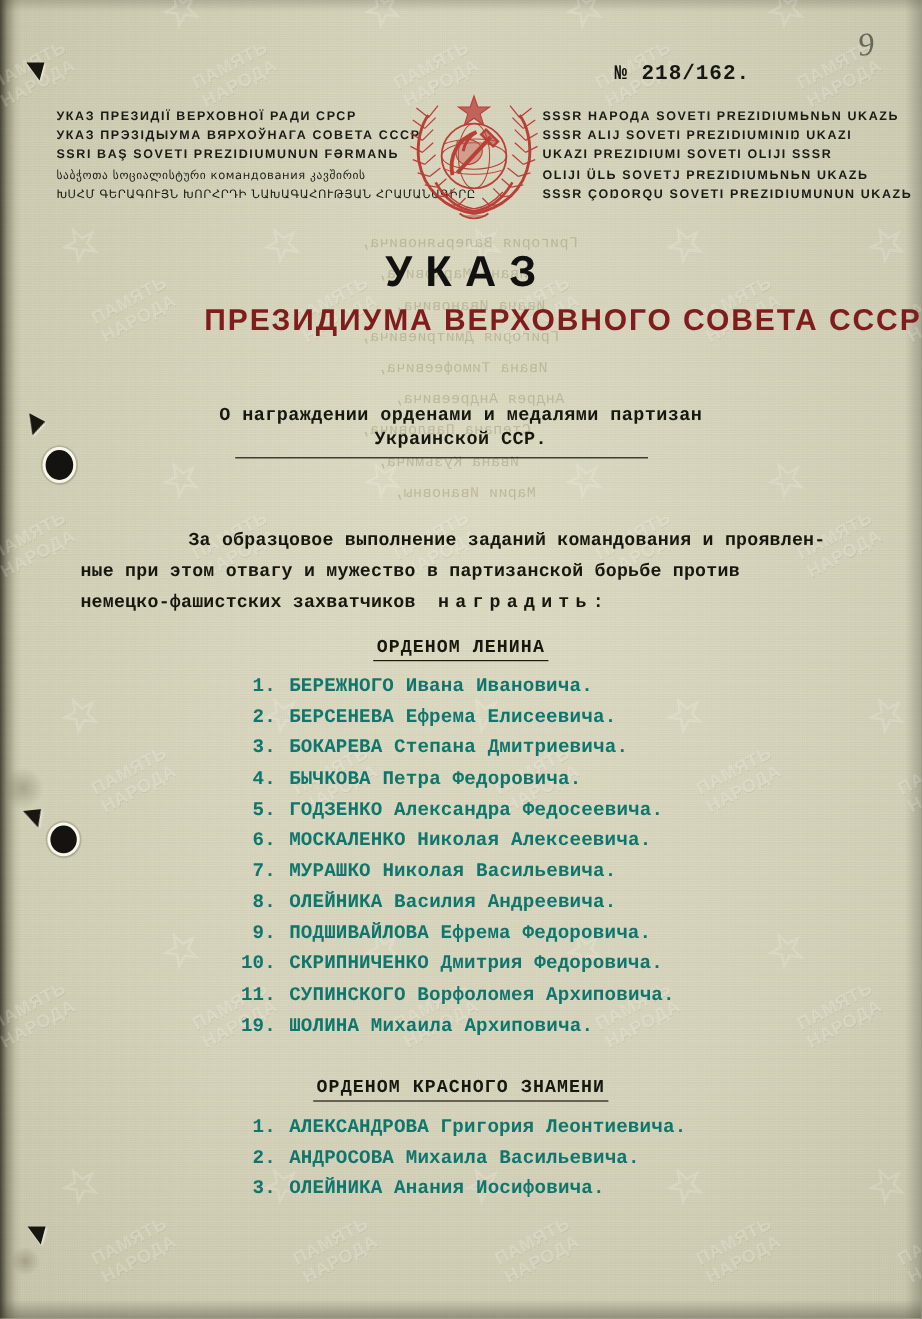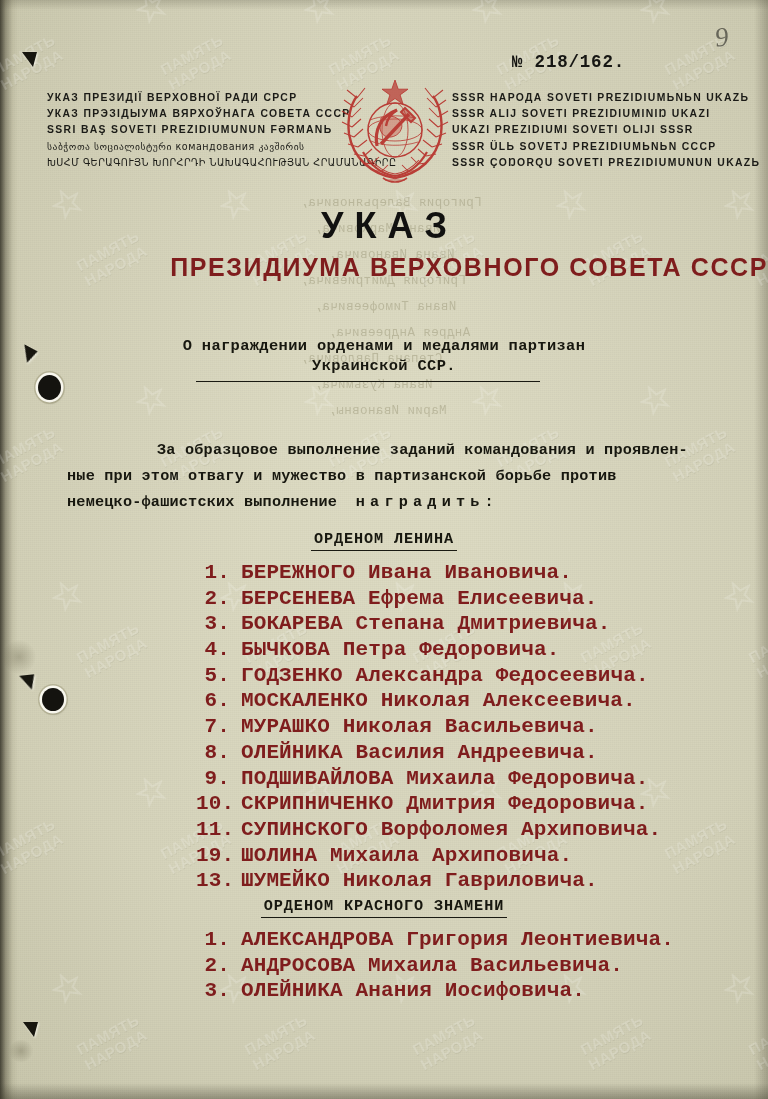--- a/index.html
+++ b/index.html
@@ -243,24 +243,24 @@
     color: #17170f;
   }
   .section-head span.u {
     border-bottom: 1.6px solid #1a1a12;
     padding: 0 3px 2px 3px;
   }
   .award-list {
     position: absolute;
     left: 196px;
     font-family: "Liberation Mono", "DejaVu Sans Mono", monospace;
-    font-size: 21px;
+    font-size: 16px;
     font-weight: bold;
     letter-spacing: .15px;
-    color: #7f1d1d;
+    color: #0f766e;
   }
   .award-item {
     display: block;
     height: 25.7px;
     line-height: 25.7px;
     white-space: nowrap;
   }
   .award-item .num {
     display: inline-block;
     width: 34px;
@@ -493,55 +493,54 @@
           <path d="M42 104 C46 107 50 108 54 108 C58 108 62 107 66 104" stroke-width="1.6"></path>
           <path d="M44 106 L64 106" stroke-width=".7"></path>
         </g>
       </svg>
     </div>
 
     <div class="lang-right">
       <div class="lang-line">SSSR НАРОДА SOVETI PREZIDIUMЬNЬN UKAZЬ</div>
       <div class="lang-line">SSSR ALIJ SOVETI PREZIDIUMINIŊ UKAZI</div>
       <div class="lang-line">UKAZI PREZIDIUMI SOVETI OLIJI SSSR</div>
-      <div class="lang-line">SSSR ÜLЬ SOVETJ PREZIDIUMЬNЬN СССР</div>
+      <div class="lang-line">OLIJI ÜLЬ SOVETJ PREZIDIUMЬNЬN UKAZЬ</div>
       <div class="lang-line">SSSR ÇOŊORQU SOVETI PREZIDIUMUNUN UKAZЬ</div>
     </div>
 
     <div class="title-ukaz">УКАЗ</div>
     <div class="title-presidium">ПРЕЗИДИУМА ВЕРХОВНОГО СОВЕТА СССР</div>
 
     <div class="subject">
       <span>О награждении орденами и медалями партизан</span>
       <span class="line2">Украинской ССР.</span>
     </div>
     <div class="subject-rule"></div>
 
     <div class="body-par">
       <span class="l1">За образцовое выполнение заданий командования и проявлен-</span>
       <span class="l2">ные при этом отвагу и мужество в партизанской борьбе против</span>
-      <span class="l3"><span>немецко-фашистских выполнение</span>&nbsp;&nbsp;<span class="spaced">наградить:</span></span>
+      <span class="l3"><span>немецко-фашистских захватчиков</span>&nbsp;&nbsp;<span class="spaced">наградить:</span></span>
     </div>
 
     <div id="sections-host">
         <div class="section-head" style="top: 530px;"><span class="u">ОРДЕНОМ ЛЕНИНА</span></div>
         <div class="award-list" style="top: 560px;">
           <span class="award-item"><span class="num">1.</span><span class="surname">БЕРЕЖНОГО</span><span class="given"> Ивана Ивановича.</span></span>
           <span class="award-item"><span class="num">2.</span><span class="surname">БЕРСЕНЕВА</span><span class="given"> Ефрема Елисеевича.</span></span>
           <span class="award-item"><span class="num">3.</span><span class="surname">БОКАРЕВА</span><span class="given"> Степана Дмитриевича.</span></span>
           <span class="award-item"><span class="num">4.</span><span class="surname">БЫЧКОВА</span><span class="given"> Петра Федоровича.</span></span>
           <span class="award-item"><span class="num">5.</span><span class="surname">ГОДЗЕНКО</span><span class="given"> Александра Федосеевича.</span></span>
           <span class="award-item"><span class="num">6.</span><span class="surname">МОСКАЛЕНКО</span><span class="given"> Николая Алексеевича.</span></span>
           <span class="award-item"><span class="num">7.</span><span class="surname">МУРАШКО</span><span class="given"> Николая Васильевича.</span></span>
           <span class="award-item"><span class="num">8.</span><span class="surname">ОЛЕЙНИКА</span><span class="given"> Василия Андреевича.</span></span>
-          <span class="award-item"><span class="num">9.</span><span class="surname">ПОДШИВАЙЛОВА</span><span class="given"> Михаила Федоровича.</span></span>
+          <span class="award-item"><span class="num">9.</span><span class="surname">ПОДШИВАЙЛОВА</span><span class="given"> Ефрема Федоровича.</span></span>
           <span class="award-item"><span class="num">10.</span><span class="surname">СКРИПНИЧЕНКО</span><span class="given"> Дмитрия Федоровича.</span></span>
           <span class="award-item"><span class="num">11.</span><span class="surname">СУПИНСКОГО</span><span class="given"> Ворфоломея Архиповича.</span></span>
           <span class="award-item"><span class="num">19.</span><span class="surname">ШОЛИНА</span><span class="given"> Михаила Архиповича.</span></span>
-          <span class="award-item"><span class="num">13.</span><span class="surname">ШУМЕЙКО</span><span class="given"> Николая Гавриловича.</span></span>
         </div>
         <div class="section-head" style="top: 897px;"><span class="u">ОРДЕНОМ КРАСНОГО ЗНАМЕНИ</span></div>
         <div class="award-list" style="top: 927px;">
           <span class="award-item"><span class="num">1.</span><span class="surname">АЛЕКСАНДРОВА</span><span class="given"> Григория Леонтиевича.</span></span>
           <span class="award-item"><span class="num">2.</span><span class="surname">АНДРОСОВА</span><span class="given"> Михаила Васильевича.</span></span>
           <span class="award-item"><span class="num">3.</span><span class="surname">ОЛЕЙНИКА</span><span class="given"> Анания Иосифовича.</span></span>
         </div>
       </div>
   </div>
 

